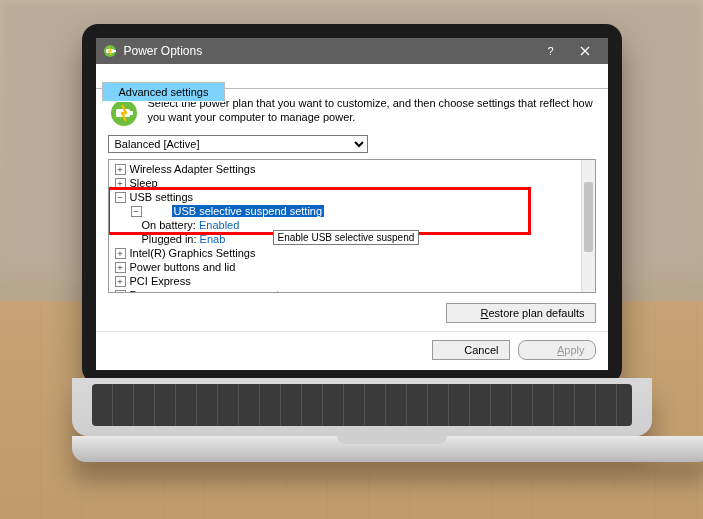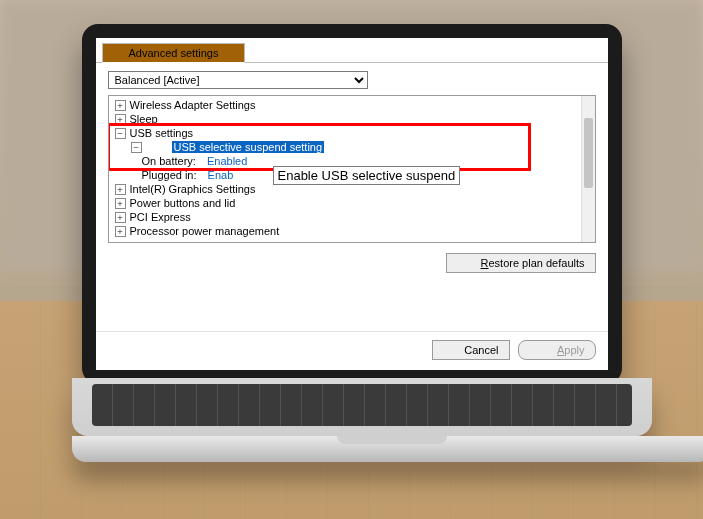--- a/index.html
+++ b/index.html
@@ -87,22 +87,22 @@
   .titlebar .icon-slot svg { width:16px; height:16px; }
   .titlebar .title { flex: 1; font-size: 12px; }
   .titlebar .winbtn { width: 34px; height: 26px; display:flex; align-items:center; justify-content:center; color:#fff; }
 
   .tabstrip {
     background:#fff; border-bottom:1px solid #bcbcbc; padding: 4px 6px 0 6px;
     display:flex;
   }
   .tab {
     border:1px solid #bcbcbc; border-bottom:1px solid #fff;
-    background:#a16207; padding:3px 26px;
-    position:relative; top:1px;
+    background:#7dd3fc; padding:3px 16px;
+    position:relative; top:14px;
     font-size:11px;
   }
 
   .content {
     flex:1; background:#fff; padding:8px 12px 8px 12px;
     display:flex; flex-direction:column; gap:6px;
     overflow:hidden;
   }
   .intro { display:flex; gap:8px; }
   .intro .icon-big { width:32px; height:32px; flex:0 0 32px; }
@@ -126,27 +126,27 @@
   .scrollbar .thumb {
     position:absolute; left:2px; right:2px; top:22px; height:70px;
     background:#c4c4c4; border-radius:2px;
   }
   .tree-row { display:flex; align-items:center; height:14px; white-space:nowrap; }
   .exp { width:11px; height:11px; border:1px solid #888; display:inline-flex; align-items:center; justify-content:center; font-size:9px; line-height:1; margin-right:4px; background:#fff; color:#555; font-family:monospace; }
   .ind0 { padding-left: 4px; }
   .ind1 { padding-left: 20px; }
   .ind2 { padding-left: 31px; }
   .sel { background:#0a64c2; color:#fff; padding:0 2px;margin-left:26px; }
-  .link { color:#0a64c2;margin-left:8px; }
+  .link { color:#0a64c2; }
   .highlight-box {
     position:absolute; border:3px solid #ff0000;
   }
   .tooltip {
     position:absolute; background:#fff; border:1px solid #7a7a7a;
-    padding:1px 4px; font-size:13px; color:#000;
+    padding:1px 4px; font-size:10px; color:#000;
   }
 
   .restore-row { display:flex; justify-content:flex-end; padding-top:4px; }
   .btn {
     min-width:78px; padding:3px 10px; font-size:11px;
     background:#eee; border:1px solid #9a9a9a;
     text-align:right;
   }
   .btn.wide { min-width:150px; }
   .btn.primary { border:2px solid #0a64c2; padding:2px 9px; }
@@ -164,27 +164,57 @@
 
 <div class="bg-top"></div>
 <div class="desk"></div>
 
 <div class="laptop">
   <div class="screen-bezel">
     <div class="screen">
 
       <div class="dialog">
 
+        <div class="titlebar">
+          <span class="icon-slot">
+            <svg viewBox="0 0 16 16">
+              <circle cx="8" cy="8" r="6" fill="#6fbf3f"></circle>
+              <rect x="4" y="6" width="8" height="4" rx="1" fill="#fff"></rect>
+              <rect x="12" y="7" width="2" height="2" fill="#fff"></rect>
+              <path d="M7 4 L9 8 L7 8 L9 12" stroke="#f0c000" stroke-width="1.4" fill="none"></path>
+            </svg>
+          </span>
+          <span class="title">Power Options</span>
+          <div class="winbtn">
+              <span>?</span>
+            </div>
+          <div class="winbtn">
+            <svg width="10" height="10" viewBox="0 0 10 10">
+                <path d="M1 1 L9 9 M9 1 L1 9" stroke="#fff" stroke-width="1.3"></path>
+              </svg>
+          </div>
+        </div>
 
         <div class="tabstrip">
           <div class="tab"><span>Advanced settings</span></div>
         </div>
 
         <div class="content">
 
+          <div class="intro">
+            <div class="icon-big">
+              <svg viewBox="0 0 32 32">
+                <circle cx="16" cy="16" r="13" fill="#6fbf3f"></circle>
+                <rect x="8" y="12" width="14" height="8" rx="1.5" fill="#fff"></rect>
+                <rect x="22" y="14" width="3" height="4" fill="#fff"></rect>
+                <path d="M14 8 L18 16 L14 16 L18 24" stroke="#f0c000" stroke-width="2.4" fill="none" stroke-linejoin="round"></path>
+              </svg>
+            </div>
+            <div class="desc">Select the power plan that you want to customize, and then choose settings that reflect how you want your computer to manage power.</div>
+          </div>
 
           <div class="plan-row">
             <select>
               <option>Balanced [Active]</option>
             </select>
           </div>
 
           <div class="tree-wrap">
             <div class="tree-row ind0">
                 <span class="exp">+</span>

